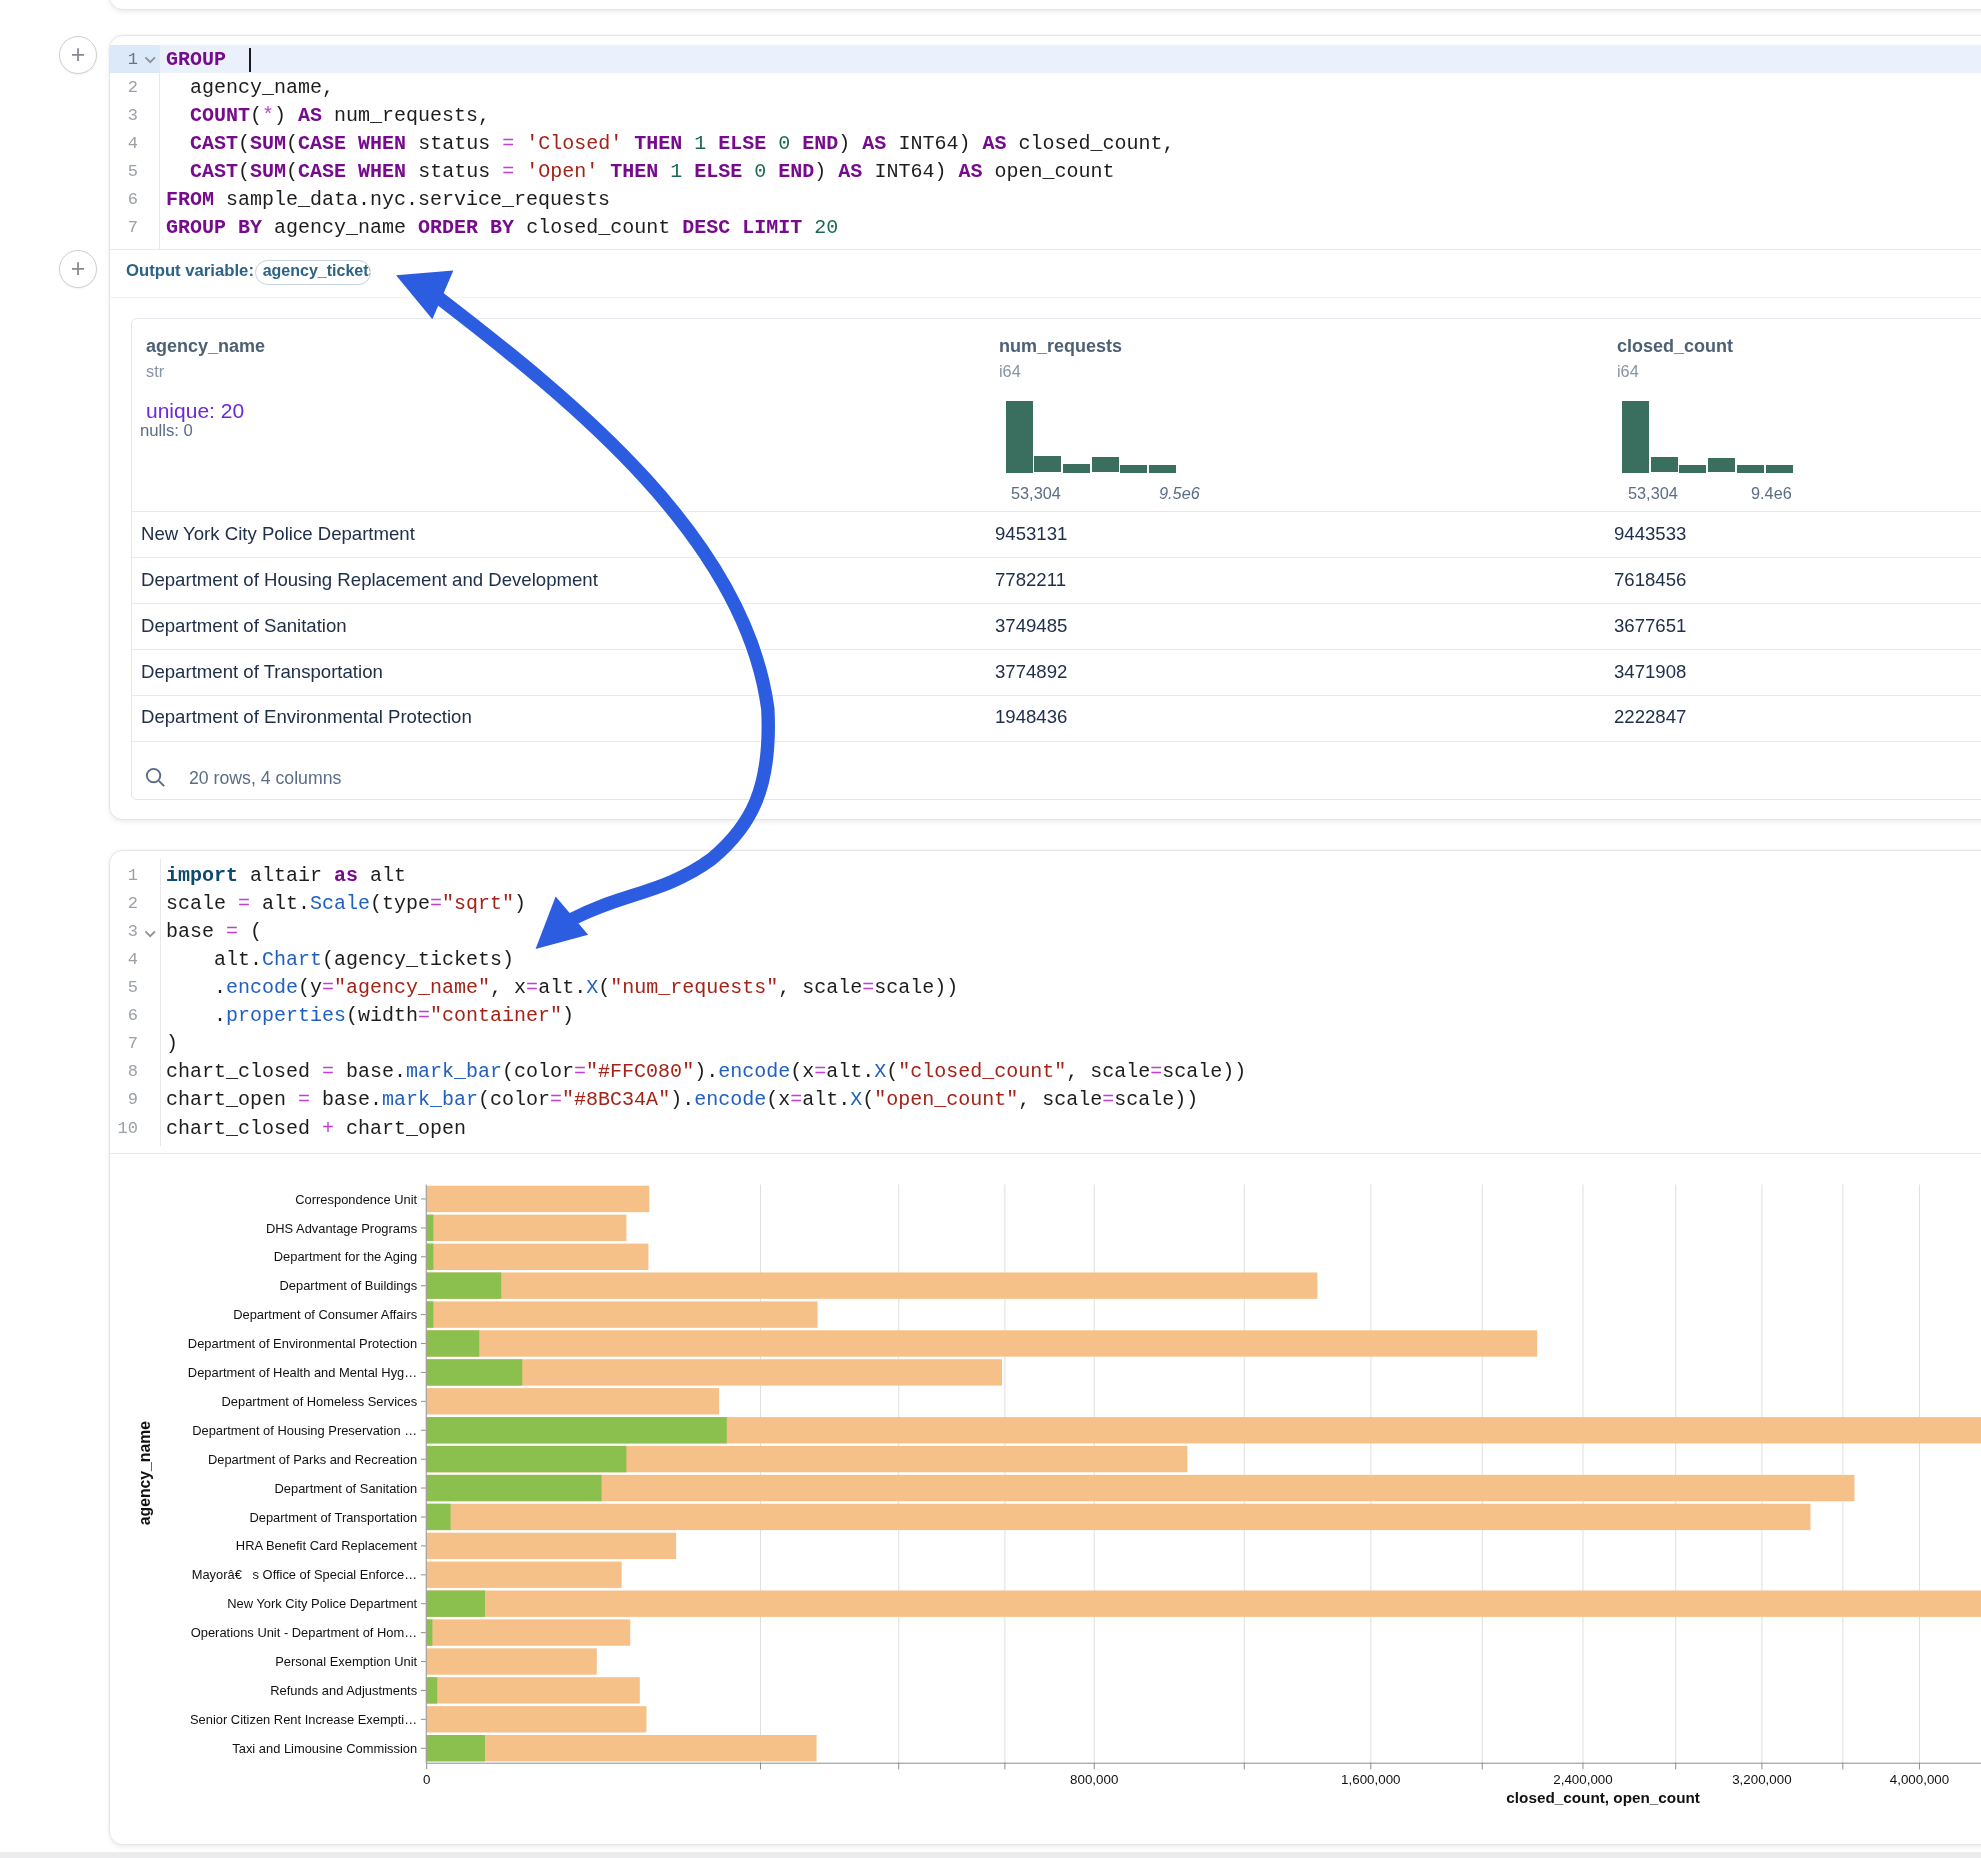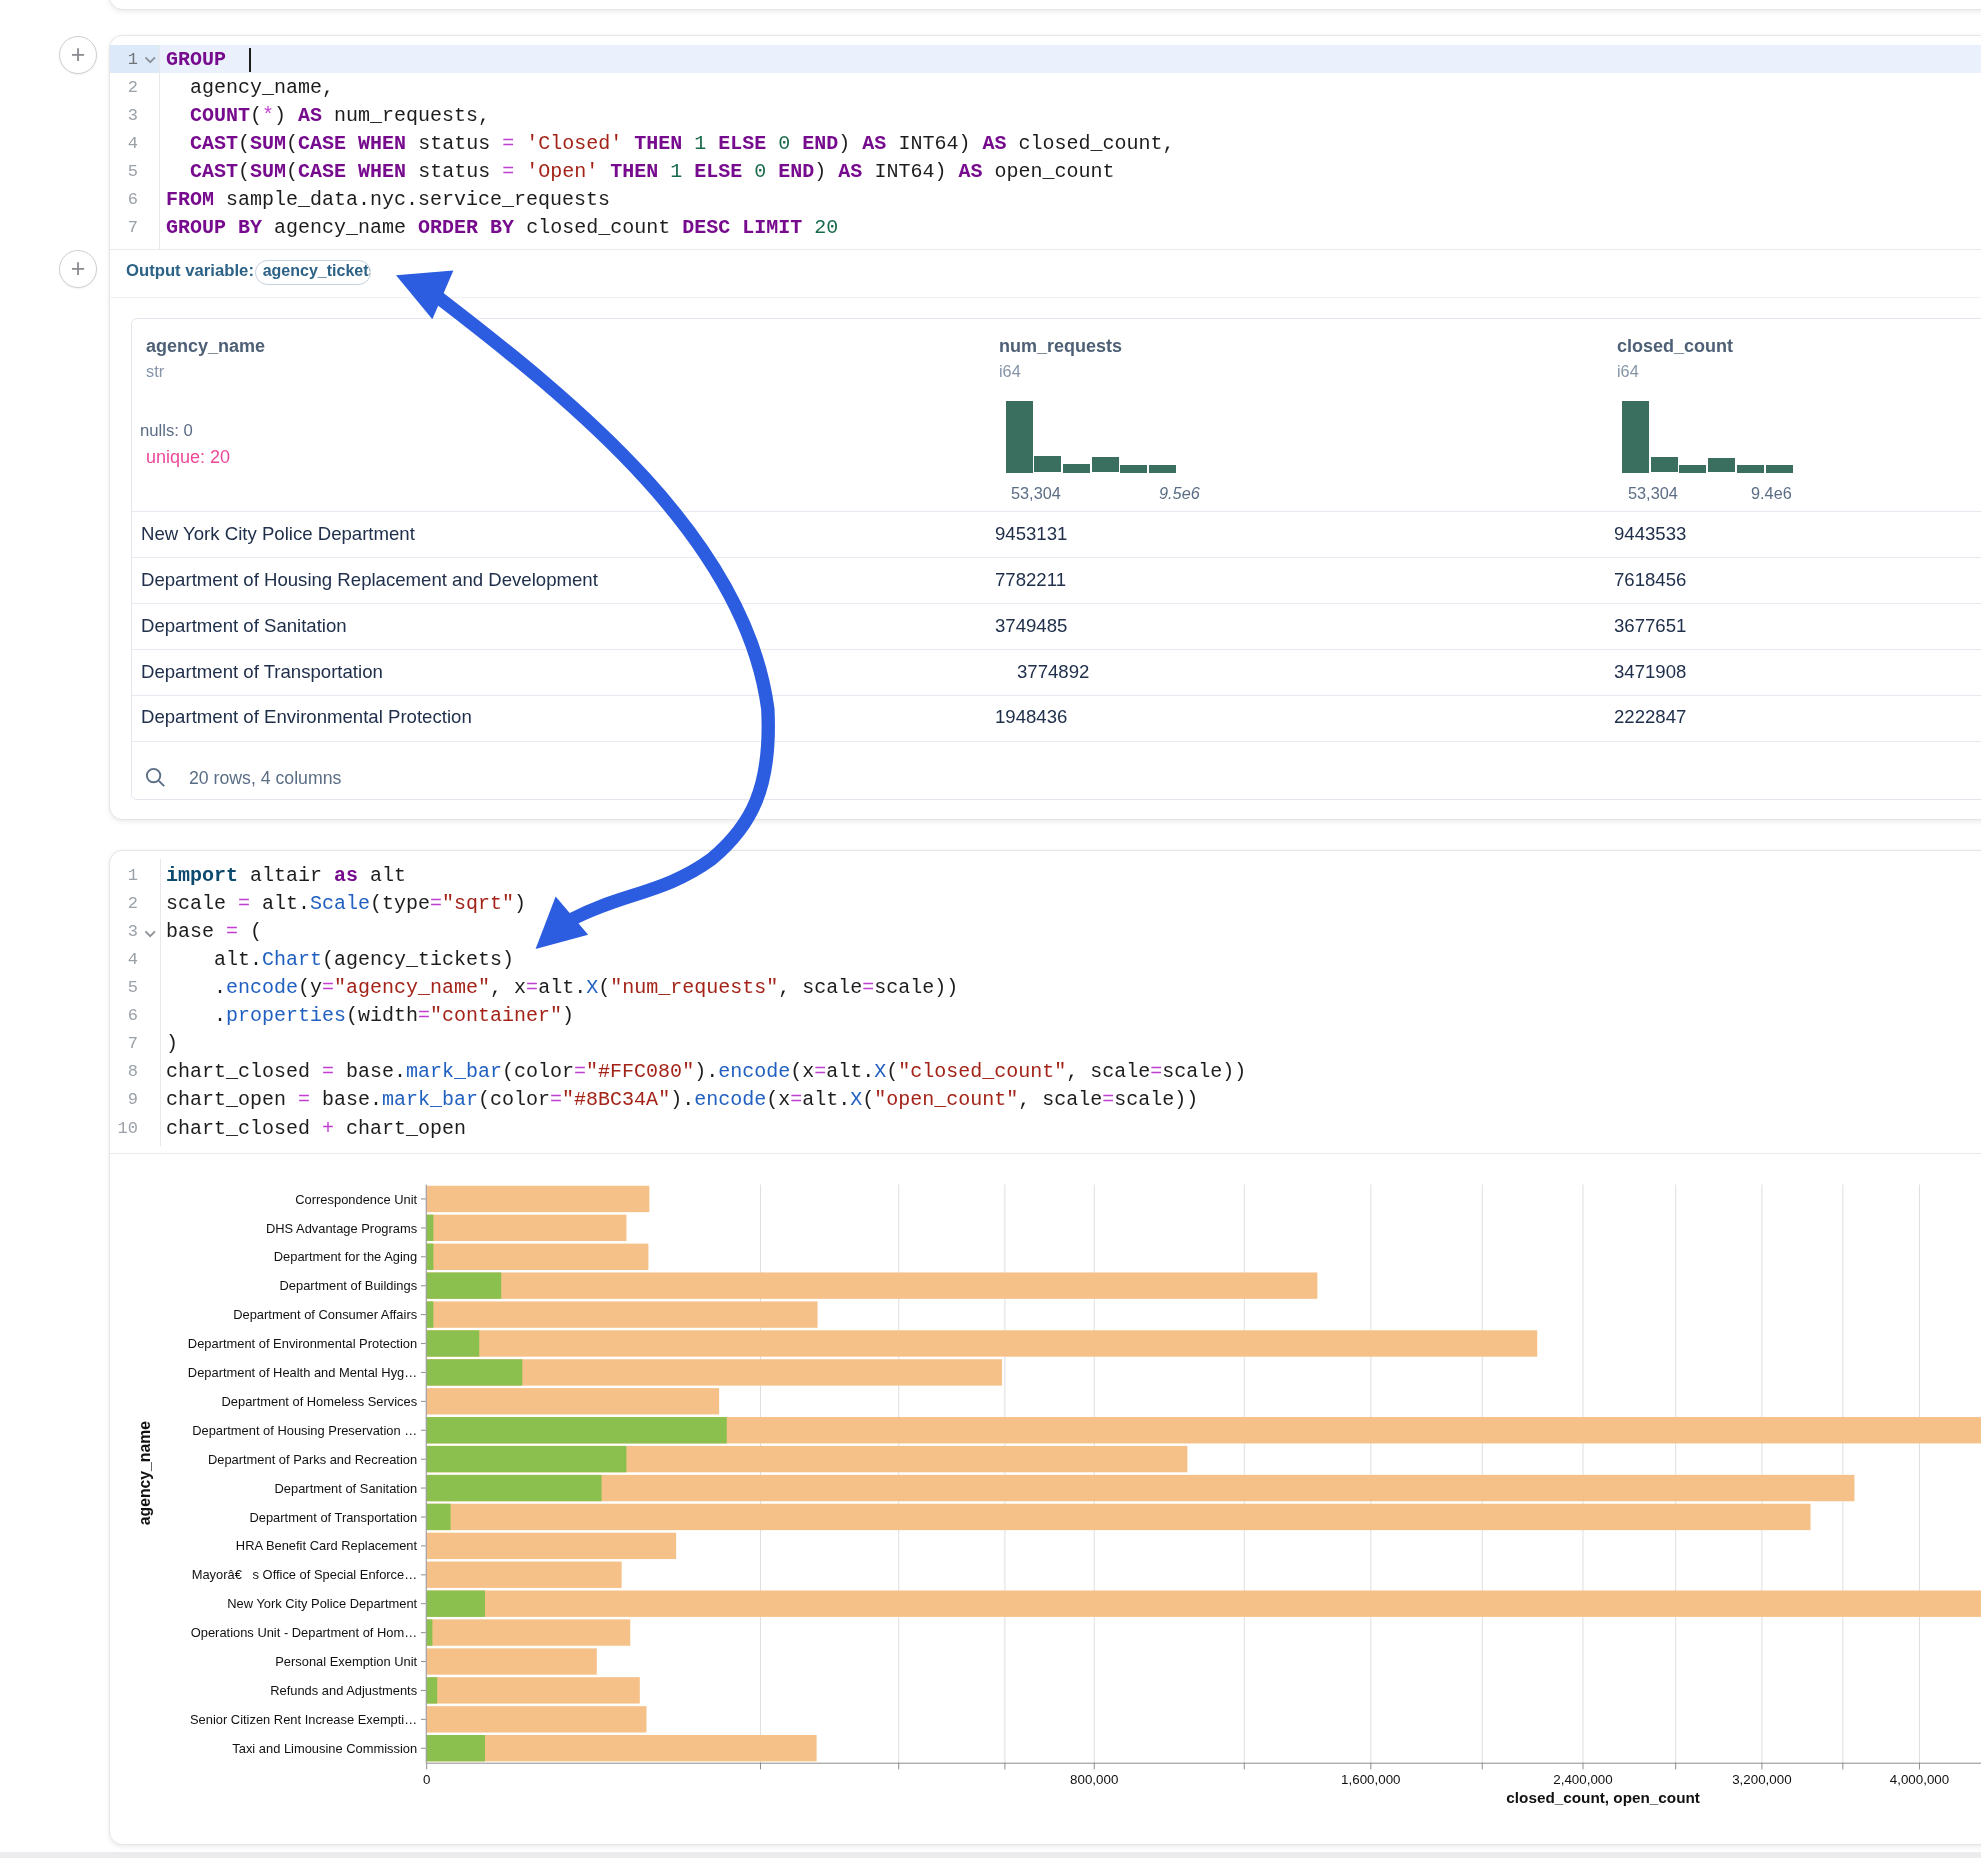--- a/index.html
+++ b/index.html
@@ -43,21 +43,21 @@
       <div style="position:absolute;left:6.7px;top:1px;font-size:16px;font-weight:bold;color:#2c6286;white-space:pre;">agency_tickets</div>
     </div>
 <div class="hr" style="left:110px;top:297px;width:1910px;background:#f1f1f3;"></div>
 <div style="position:absolute;left:131px;top:318px;width:1889px;height:480px;border:1px solid #e3e7ed;border-radius:5.7px;"></div>
 <div class="t" style="left:146px;top:336px;font-size:18px;font-weight:bold;color:#4e6076;">agency_name</div>
 <div class="t" style="left:146px;top:362px;font-size:16.3px;color:#8494a8;">str</div>
 <div class="t" style="left:999px;top:336px;font-size:18px;font-weight:bold;color:#4e6076;">num_requests</div>
 <div class="t" style="left:999px;top:362px;font-size:16.3px;color:#8494a8;">i64</div>
 <div class="t" style="left:1617px;top:336px;font-size:18px;font-weight:bold;color:#4e6076;">closed_count</div>
 <div class="t" style="left:1617px;top:362px;font-size:16.3px;color:#8494a8;">i64</div>
-<div class="t" style="left:146px;top:399px;font-size:18px;color:#ec4899;margin-top:48px;">unique: 20</div>
+<div class="t" style="left:146px;top:399px;font-size:21px;color:#6d28d9;">unique: 20</div>
 <div class="t" style="left:140px;top:421px;font-size:16.7px;color:#5b6d85;">nulls: 0</div>
 <div style="position:absolute;left:1006px;top:401px;width:27px;height:72px;background:#3a6f60;"></div>
     <div style="position:absolute;left:1034px;top:456px;width:27px;height:16.3px;background:#3a6f60;"></div>
     <div style="position:absolute;left:1063px;top:464px;width:27px;height:8.6px;background:#3a6f60;"></div>
     <div style="position:absolute;left:1092px;top:457px;width:27px;height:15.3px;background:#3a6f60;"></div>
     <div style="position:absolute;left:1120px;top:465px;width:27px;height:7.6px;background:#3a6f60;"></div>
     <div style="position:absolute;left:1149px;top:465px;width:27px;height:7.6px;background:#3a6f60;"></div>
 <div style="position:absolute;left:1622px;top:401px;width:27px;height:72px;background:#3a6f60;"></div>
     <div style="position:absolute;left:1651px;top:457px;width:27px;height:15.3px;background:#3a6f60;"></div>
     <div style="position:absolute;left:1679px;top:465px;width:27px;height:7.6px;background:#3a6f60;"></div>
@@ -77,21 +77,21 @@
 <div class="t" style="left:141px;top:523px;font-size:18.6px;color:#20304c;">New York City Police Department</div>
 <div class="t" style="left:995px;top:523px;font-size:18.6px;color:#20304c;">9453131</div>
 <div class="t" style="left:1614px;top:523px;font-size:18.6px;color:#20304c;">9443533</div>
 <div class="t" style="left:141px;top:569px;font-size:18.6px;color:#20304c;">Department of Housing Replacement and Development</div>
 <div class="t" style="left:995px;top:569px;font-size:18.6px;color:#20304c;">7782211</div>
 <div class="t" style="left:1614px;top:569px;font-size:18.6px;color:#20304c;">7618456</div>
 <div class="t" style="left:141px;top:615px;font-size:18.6px;color:#20304c;">Department of Sanitation</div>
 <div class="t" style="left:995px;top:615px;font-size:18.6px;color:#20304c;">3749485</div>
 <div class="t" style="left:1614px;top:615px;font-size:18.6px;color:#20304c;">3677651</div>
 <div class="t" style="left:141px;top:661px;font-size:18.6px;color:#20304c;">Department of Transportation</div>
-<div class="t" style="left:995px;top:661px;font-size:18.6px;color:#20304c;margin-left:22px;">3774892</div>
+<div class="t" style="left:995px;top:661px;font-size:18.6px;color:#20304c;">3774892</div>
 <div class="t" style="left:1614px;top:661px;font-size:18.6px;color:#20304c;">3471908</div>
 <div class="t" style="left:141px;top:706px;font-size:18.6px;color:#20304c;">Department of Environmental Protection</div>
 <div class="t" style="left:995px;top:706px;font-size:18.6px;color:#20304c;">1948436</div>
 <div class="t" style="left:1614px;top:706px;font-size:18.6px;color:#20304c;">2222847</div>
 <svg style="position:absolute;left:144px;top:766px;" width="23" height="23" viewBox="0 0 24 24">
       <circle cx="10" cy="10" r="7" stroke="#5b6d85" stroke-width="2" fill="none"></circle>
       <line x1="15.5" y1="15.5" x2="21" y2="21" stroke="#5b6d85" stroke-width="2"></line>
     </svg>
 <div class="t" style="left:189px;top:768px;font-size:17.7px;color:#5b6d85;">20 rows, 4 columns</div>
 <div style="position:absolute;left:160px;top:859px;width:1px;height:287px;background:#e8e8ea;"></div>

